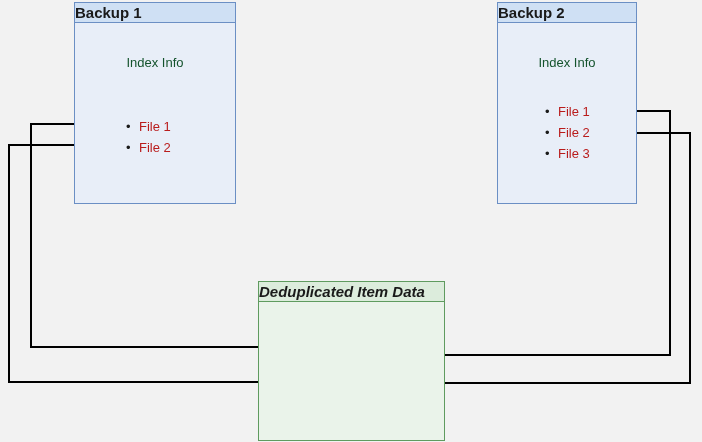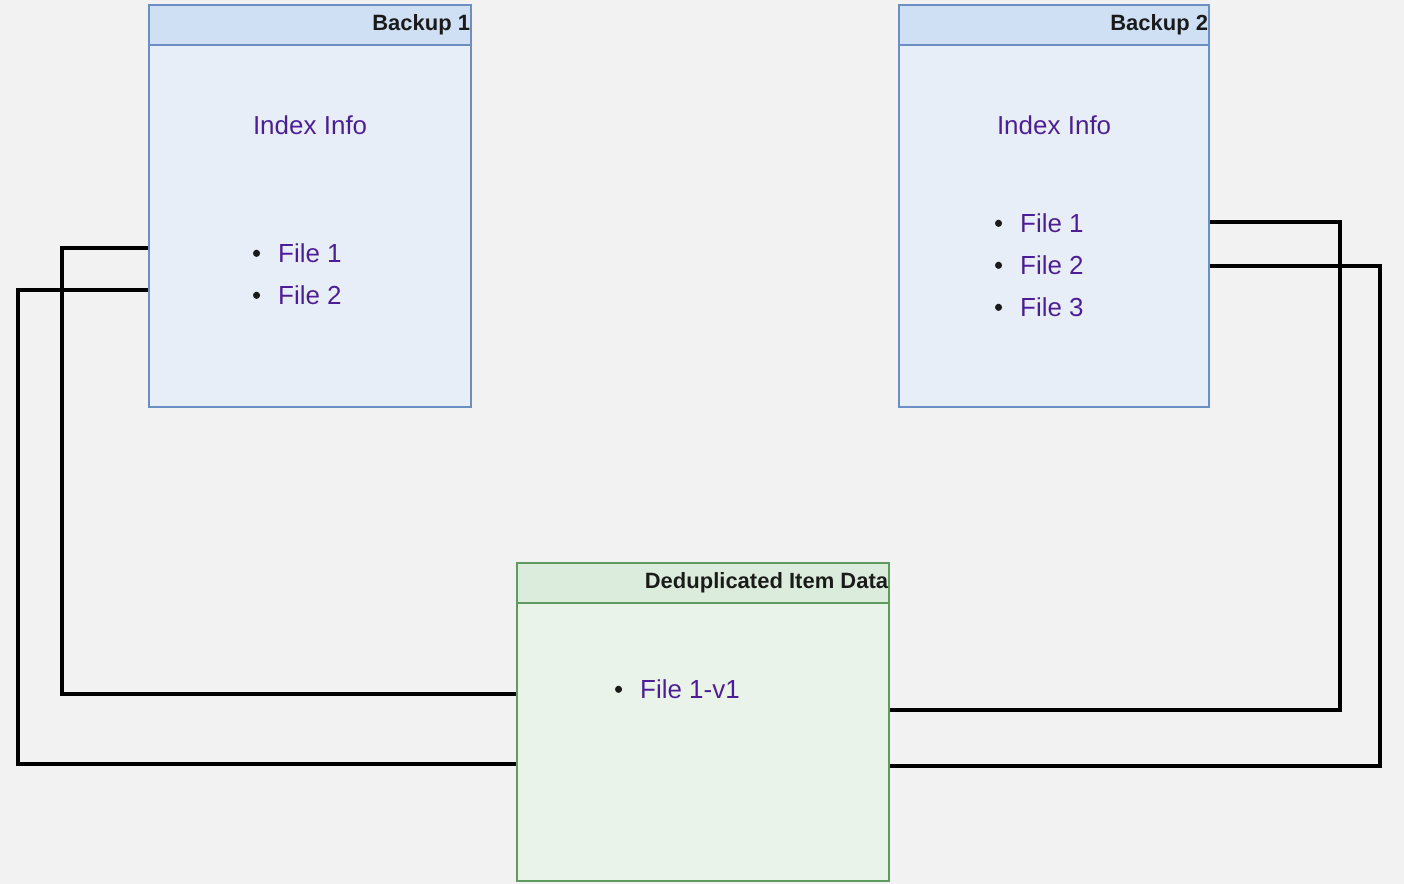--- a/index.html
+++ b/index.html
@@ -27,43 +27,44 @@
     background: #e8eef8;
   }
   .box.green {
     border: 1px solid #5f9b5f;
     background: #eaf3ea;
   }
   .box-header {
     box-sizing: border-box;
     height: 20px;
     line-height: 19px;
-    text-align: right;
-    font-size: 11px;
+    text-align: left;
+    font-size: 15px;
     font-weight: bold;
     color: #1a1a1a;
     background: #cfe0f4;
     border-bottom: 1px solid #6b8fc4;
   }
   .box.green .box-header {
     background: #dcecdc;
     border-bottom: 1px solid #5f9b5f;
+    font-style: italic;
   }
   .box-title {
     text-align: center;
     font-size: 13px;
-    color: #4c1d95;
+    color: #14532d;
     margin-top: 32px;
   }
   .file-list {
     margin: 0;
     padding: 0;
     list-style: none;
     font-size: 13px;
-    color: #4c1d95;
+    color: #b91c1c;
   }
   .file-list li {
     position: relative;
     height: 21px;
     line-height: 21px;
     padding-left: 16px;
     white-space: nowrap;
   }
   .file-list li::before {
     content: "\2022";
@@ -71,21 +72,21 @@
     left: 3px;
     top: 0;
     font-size: 13px;
     line-height: 21px;
     color: #1a1a1a;
   }
   
   #backup1 { left: 74px; top: 2px; width: 162px; height: 202px; }
   #backup1-files { position: absolute; left: 48px; top: 113px; }
   
-  #backup2 { left: 449px; top: 2px; width: 156px; height: 202px; }
+  #backup2 { left: 497px; top: 2px; width: 140px; height: 202px; }
   #backup2-files { position: absolute; left: 44px; top: 98px; }
   
   #dedup { left: 258px; top: 281px; width: 187px; height: 160px; }
   #dedup-files { position: absolute; left: 45px; top: 52px; }
 </style>
 </head>
 <body>
 
 <svg id="canvas" viewBox="0 0 702 442" xmlns="http://www.w3.org/2000/svg">
   <defs>
@@ -118,15 +119,14 @@
   <ul class="file-list" id="backup2-files">
     <li>File 1</li>
     <li>File 2</li>
     <li>File 3</li>
   </ul>
 </div>
 
 <div class="box green" id="dedup">
   <div class="box-header">Deduplicated Item Data</div>
   <ul class="file-list" id="dedup-files">
-    <li>File 1-v1</li>
   </ul>
 </div>
 
 </body></html>

